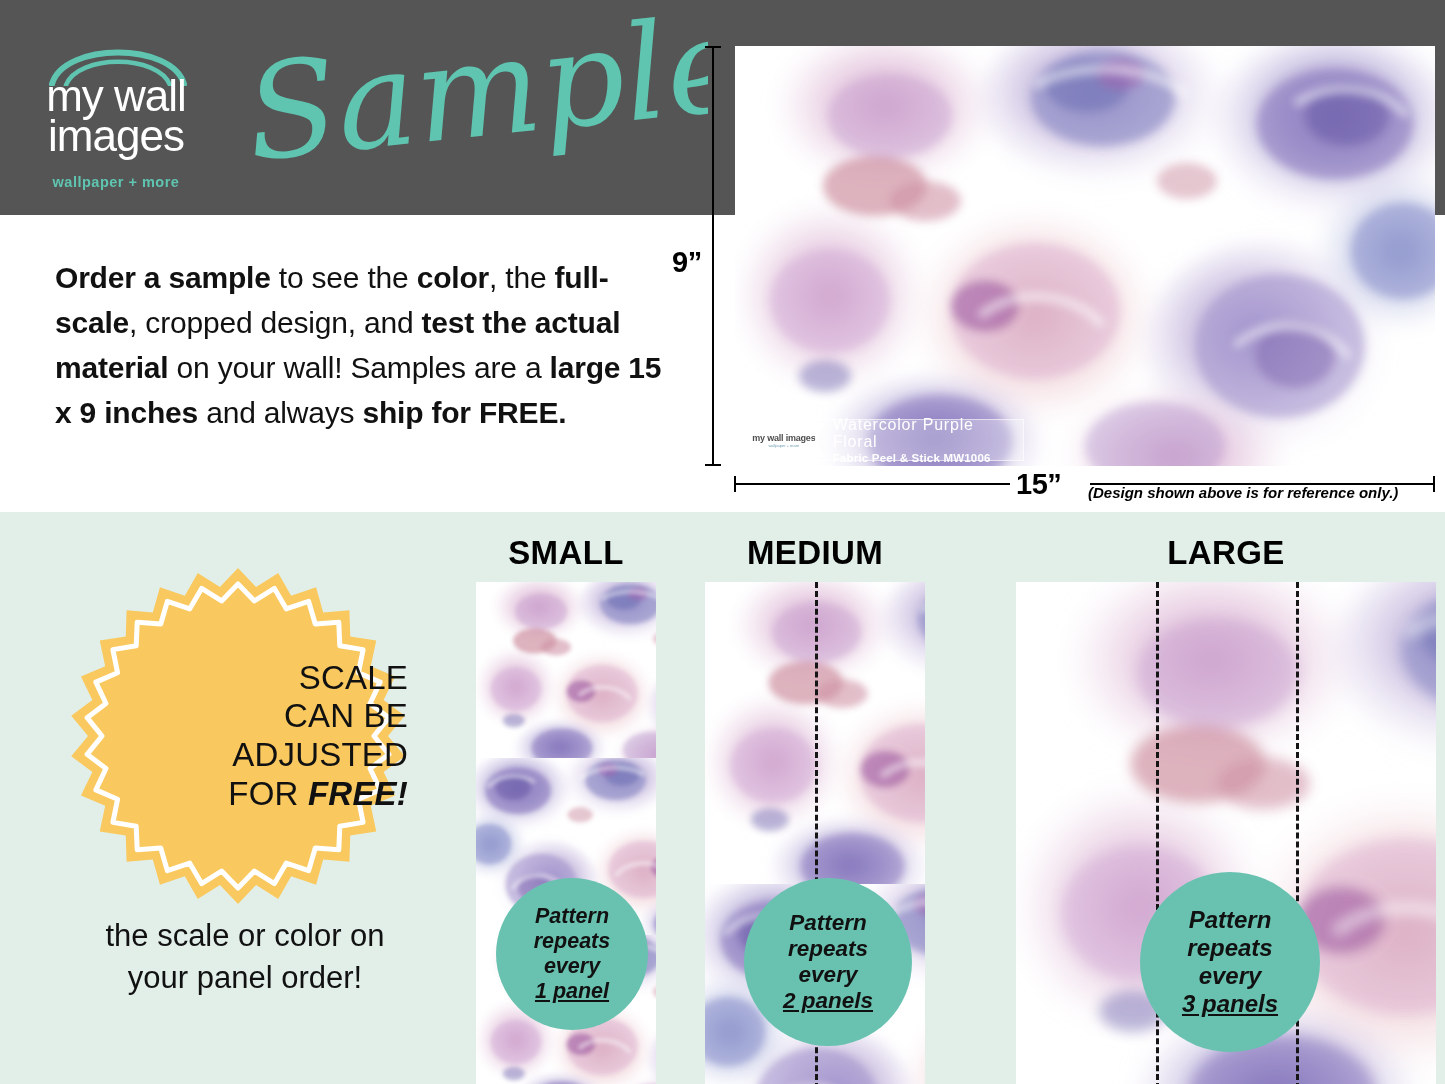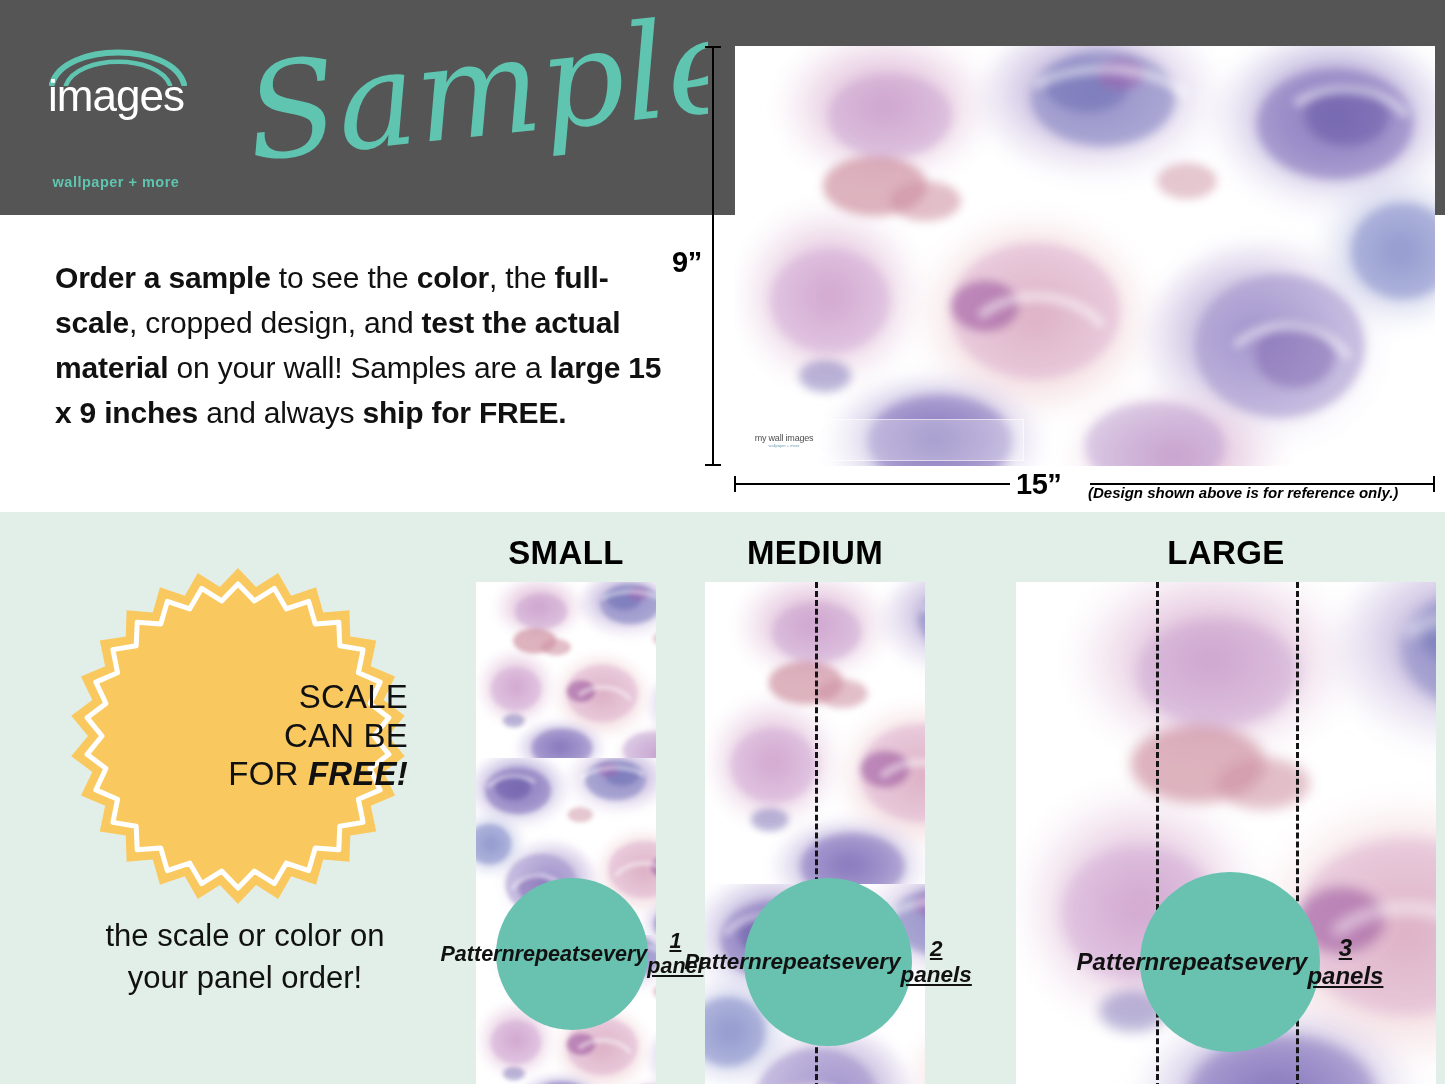--- a/index.html
+++ b/index.html
@@ -142,21 +142,21 @@
     background: #ffffff;
     clip-path: polygon(0 0, 100% 0, 88% 50%, 100% 100%, 0 100%);
     display: flex;
     flex-direction: column;
     align-items: center;
     justify-content: center;
   }
   .sample-label-logo-t1 {
     font-size: 9px;
     color: #4e4e4e;
-    font-weight: 400;
+    font-weight: 700;
     letter-spacing: -0.2px;
   }
   .sample-label-logo-t2 {
     font-size: 4px;
     color: #6f9fb0;
     letter-spacing: 0px;
   }
   .sample-label-text {
     margin-left: 8px;
     line-height: 1.1;
@@ -311,21 +311,21 @@
     width: 0;
     border-left: 3px dashed #151515;
     height: 100%;
     z-index: 4;
   }
   .repeat-circle {
     position: absolute;
     border-radius: 50%;
     background: #69c2b0;
     display: flex;
-    flex-direction: row;
+    flex-direction: column;
     align-items: center;
     justify-content: center;
     text-align: center;
     font-style: italic;
     font-weight: 700;
     color: #111111;
     z-index: 6;
     line-height: 1.16;
   }
   .repeat-circle .u {
@@ -351,20 +351,21 @@
 <div id="page">
 
   <div class="header-bar">
 
     <div class="logo-block">
       <svg class="logo-arc" viewBox="0 0 140 58">
         <path d="M4 56 C16 14, 124 14, 136 56" fill="none" stroke="#5fc5b0" stroke-width="6" stroke-linecap="round"></path>
         <path d="M18 57 C30 26, 110 26, 122 57" fill="none" stroke="#5fc5b0" stroke-width="4.5" stroke-linecap="round"></path>
       </svg>
       <div class="logo-text">
+        <div>my wall</div>
         <div>images</div>
       </div>
       <div class="logo-tag">wallpaper + more</div>
     </div>
 
     <svg class="samples-script" viewBox="0 0 470 190">
       <text x="14" y="146" font-family="'DejaVu Serif', serif" font-size="132" font-style="italic" fill="#5fc5b0" transform="rotate(-6 14 146)">Samples</text>
     </svg>
   </div>
 
@@ -446,20 +447,24 @@
         <path d="M245 270 C280 240 340 246 368 280" fill="none" stroke="#ffffff" stroke-width="9"></path>
         <path d="M500 300 C534 268 592 276 614 312" fill="none" stroke="#ffffff" stroke-width="8"></path>
       </g>
     </svg>
 
     <div class="sample-label">
       <div class="sample-label-logo">
         <span class="sample-label-logo-t1">my wall images</span>
         <span class="sample-label-logo-t2">wallpaper + more</span>
       </div>
+      <div class="sample-label-text">
+        <div class="sample-label-title">Watercolor Purple Floral</div>
+        <div class="sample-label-sub">Fabric Peel &amp; Stick   MW1006</div>
+      </div>
     </div>
   </div>
 
   <div class="rule-15-left"></div>
   <div class="rule-15-right"></div>
   <div class="rule-15-cap-l"></div>
   <div class="rule-15-cap-r"></div>
   <div class="label-15">15”</div>
   <div class="reference-note">(Design shown above is for reference only.)</div>
 
@@ -470,20 +475,21 @@
   <div class="badge-wrap">
     <svg class="badge-svg" viewBox="0 0 340 340">
       <g id="badge-shapes">
           <path d="M170.00 2.00 L188.08 21.09 L210.21 6.88 L223.19 29.75 L248.07 21.24 L255.21 46.55 L281.40 44.25 L282.28 70.53 L308.26 74.57 L302.82 100.29 L327.08 110.43 L315.64 134.10 L336.78 149.75 L320.00 170.00 L336.78 190.25 L315.64 205.90 L327.08 229.57 L302.82 239.71 L308.26 265.43 L282.28 269.47 L281.40 295.75 L255.21 293.45 L248.07 318.76 L223.19 310.25 L210.21 333.12 L188.08 318.91 L170.00 338.00 L151.92 318.91 L129.79 333.12 L116.81 310.25 L91.93 318.76 L84.79 293.45 L58.60 295.75 L57.72 269.47 L31.74 265.43 L37.18 239.71 L12.92 229.57 L24.36 205.90 L3.22 190.25 L20.00 170.00 L3.22 149.75 L24.36 134.10 L12.92 110.43 L37.18 100.29 L31.74 74.57 L57.72 70.53 L58.60 44.25 L84.79 46.55 L91.93 21.24 L116.81 29.75 L129.79 6.88 L151.92 21.09 Z" fill="#f9c95f"></path>
           <path d="M170.00 18.00 L186.39 34.99 L206.38 22.42 L218.23 42.84 L240.64 35.41 L247.26 58.07 L270.79 56.23 L271.80 79.82 L295.09 83.65 L290.42 106.80 L312.12 116.10 L302.05 137.45 L320.89 151.68 L306.00 170.00 L320.89 188.32 L302.05 202.55 L312.12 223.90 L290.42 233.20 L295.09 256.35 L271.80 260.18 L270.79 283.77 L247.26 281.93 L240.64 304.59 L218.23 297.16 L206.38 317.58 L186.39 305.01 L170.00 322.00 L153.61 305.01 L133.62 317.58 L121.77 297.16 L99.36 304.59 L92.74 281.93 L69.21 283.77 L68.20 260.18 L44.91 256.35 L49.58 233.20 L27.88 223.90 L37.95 202.55 L19.11 188.32 L34.00 170.00 L19.11 151.68 L37.95 137.45 L27.88 116.10 L49.58 106.80 L44.91 83.65 L68.20 79.82 L69.21 56.23 L92.74 58.07 L99.36 35.41 L121.77 42.84 L133.62 22.42 L153.61 34.99 Z" fill="#f9c95f" stroke="#ffffff" stroke-width="5" stroke-linejoin="round"></path>
         </g>
     </svg>
     <div class="badge-text">
       <div>SCALE</div>
       <div>CAN BE</div>
+      <div>ADJUSTED</div>
       <div>
         <span>FOR </span><span class="strong">FREE!</span>
       </div>
     </div>
   </div>
 
   <div class="message-block">
     <div>the scale or color on</div>
     <div>your panel order!</div>
   </div>

